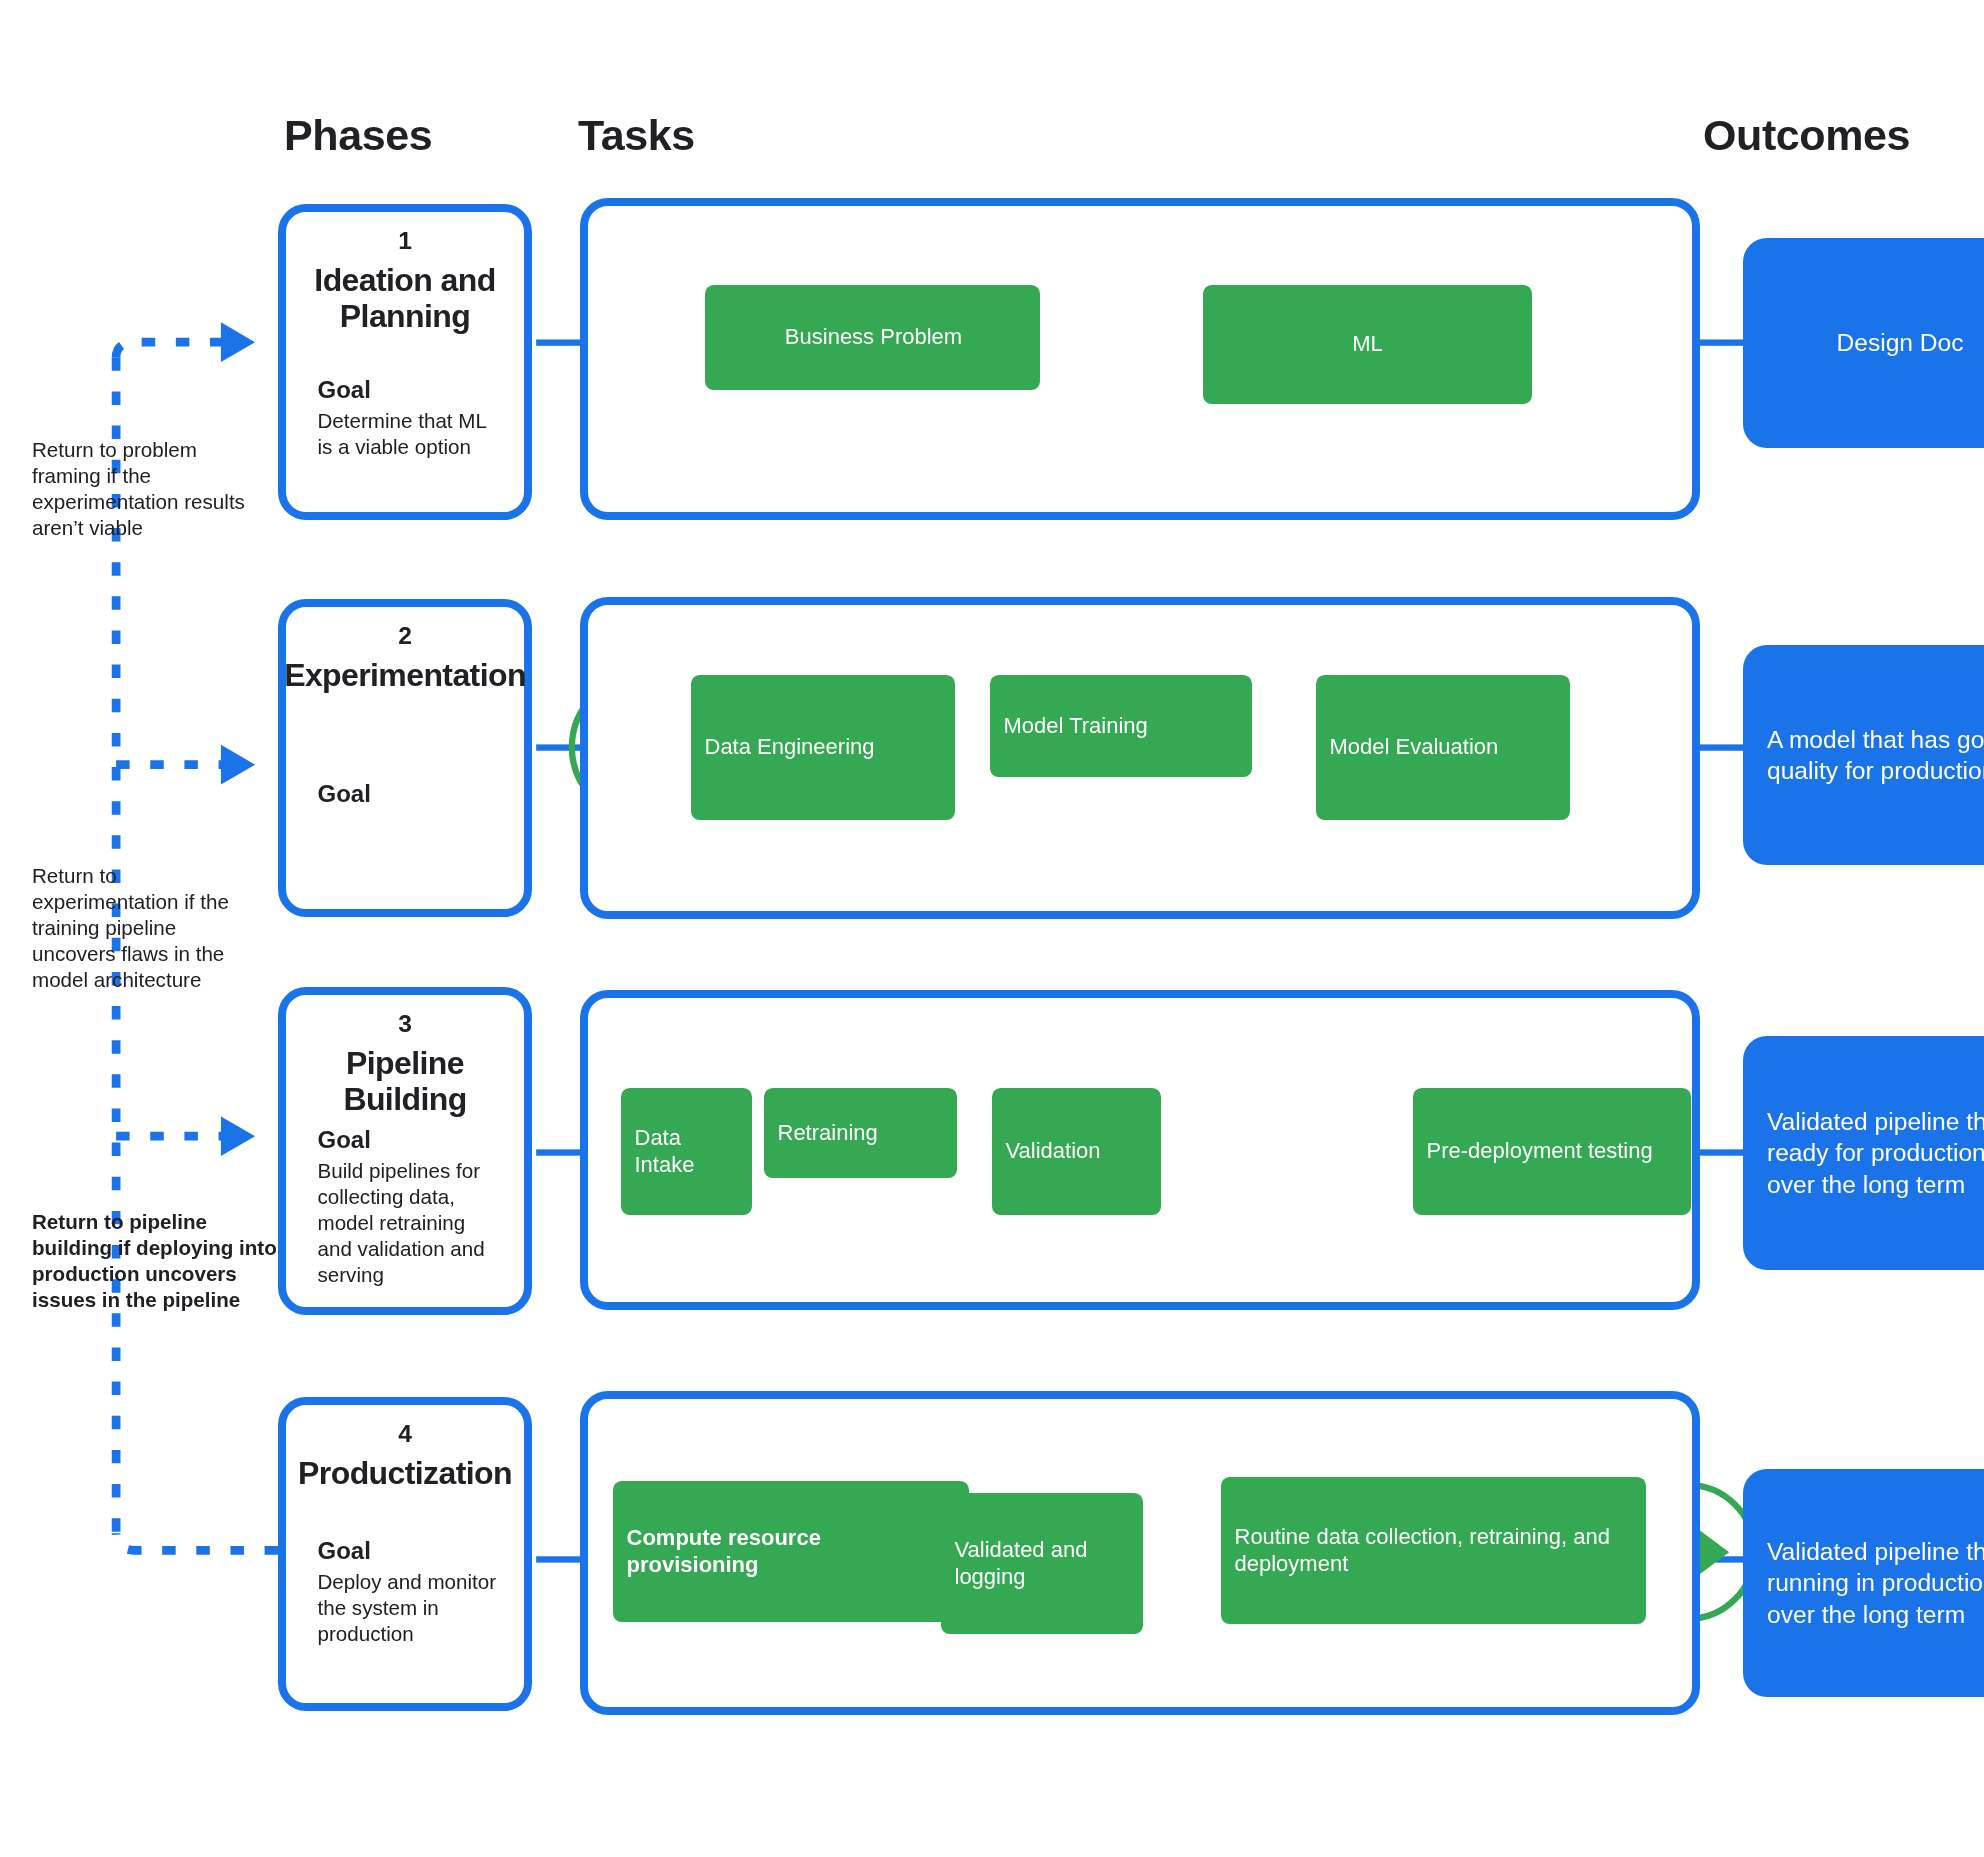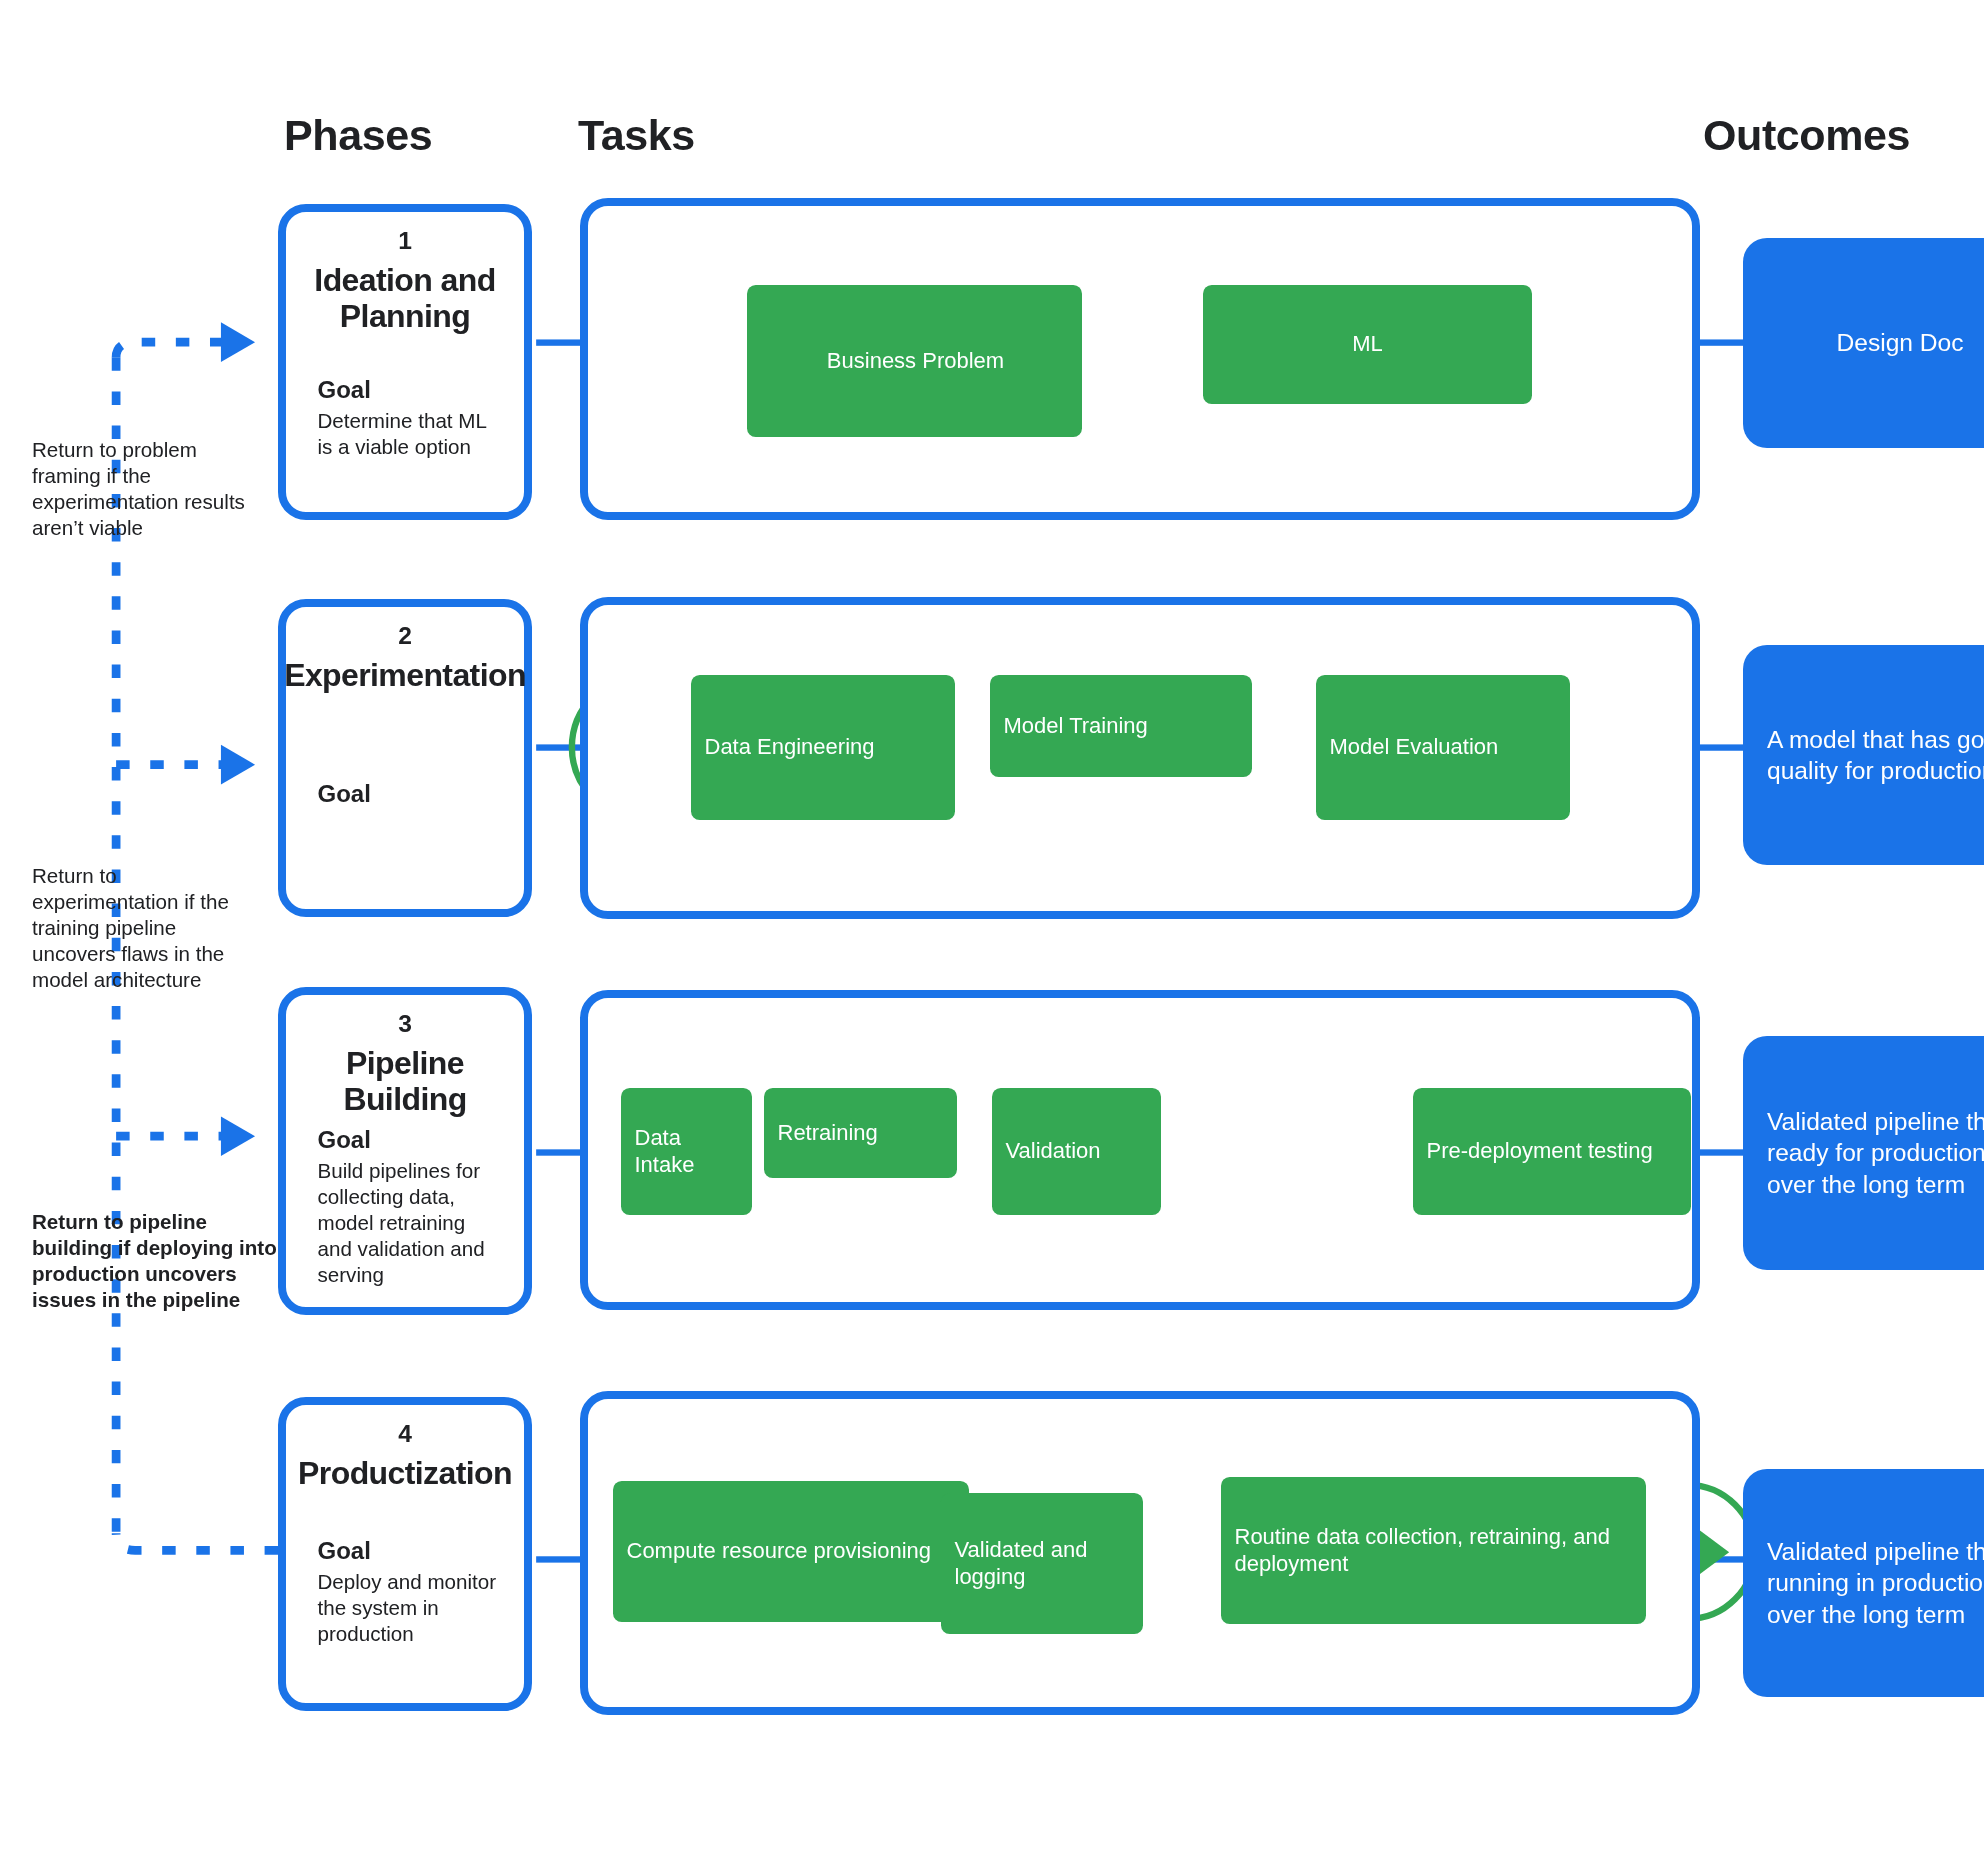--- a/index.html
+++ b/index.html
@@ -99,21 +99,21 @@
   <div class="phase-card" style="left:278px;top:204px;width:254px;height:316px;">
     <div class="phase-num">1</div>
     <div class="phase-title">Ideation and Planning</div>
     <div class="goal-block">
       <div class="goal-label">Goal</div>
       <div class="goal-text">Determine that ML is a viable option</div>
     </div>
   </div>
 
   <div class="tasks-panel" style="left:580px;top:198px;width:1120px;height:322px;"></div>
-  <div class="task-box center" style="left:747px;top:285px;width:335px;height:152px;padding-left:10px;">Business Problem</div>
+  <div class="task-box center" style="left:705px;top:285px;width:335px;height:105px;padding-left:10px;">Business Problem</div>
   <div class="task-box center" style="left:1203px;top:285px;width:329px;height:119px;">ML</div>
 
   <div class="outcome-box center" style="left:1743px;top:238px;width:314px;height:210px;">Design Doc</div>
 
   <div class="phase-card" style="left:278px;top:599px;width:254px;height:318px;">
     <div class="phase-num">2</div>
     <div class="phase-title">Experimentation</div>
     <div class="goal-block">
       <div class="goal-label">Goal</div>
     </div>
@@ -146,21 +146,21 @@
   <div class="phase-card" style="left:278px;top:1397px;width:254px;height:314px;">
     <div class="phase-num">4</div>
     <div class="phase-title">Productization</div>
     <div class="goal-block">
       <div class="goal-label">Goal</div>
       <div class="goal-text">Deploy and monitor the system in production</div>
     </div>
   </div>
 
   <div class="tasks-panel" style="left:580px;top:1391px;width:1120px;height:324px;"></div>
-  <div class="task-box" style="left:613px;top:1481px;width:356px;height:141px;">Compute  resource provisioning</div>
+  <div class="task-box" style="left:613px;top:1481px;width:356px;height:141px;font-weight:bold;">Compute  resource provisioning</div>
   <div class="task-box" style="left:941px;top:1493px;width:202px;height:141px;">Validated and logging</div>
   <div class="task-box" style="left:1221px;top:1477px;width:425px;height:147px;">Routine data collection, retraining, and deployment</div>
 
   <div class="outcome-box" style="left:1743px;top:1469px;width:314px;height:228px;">Validated pipeline that’s running in production over the long term</div>
 
   <div class="note" style="left:32px;top:437px;width:222px;">Return to problem framing if the experimentation results aren’t viable</div>
   <div class="note" style="left:32px;top:863px;width:230px;">Return to experimentation if the training pipeline uncovers flaws in the model architecture</div>
   <div class="note" style="left:32px;top:1209px;width:246px;font-weight:bold;">Return to pipeline building if deploying into production uncovers issues in the pipeline</div>
 
 </div>

